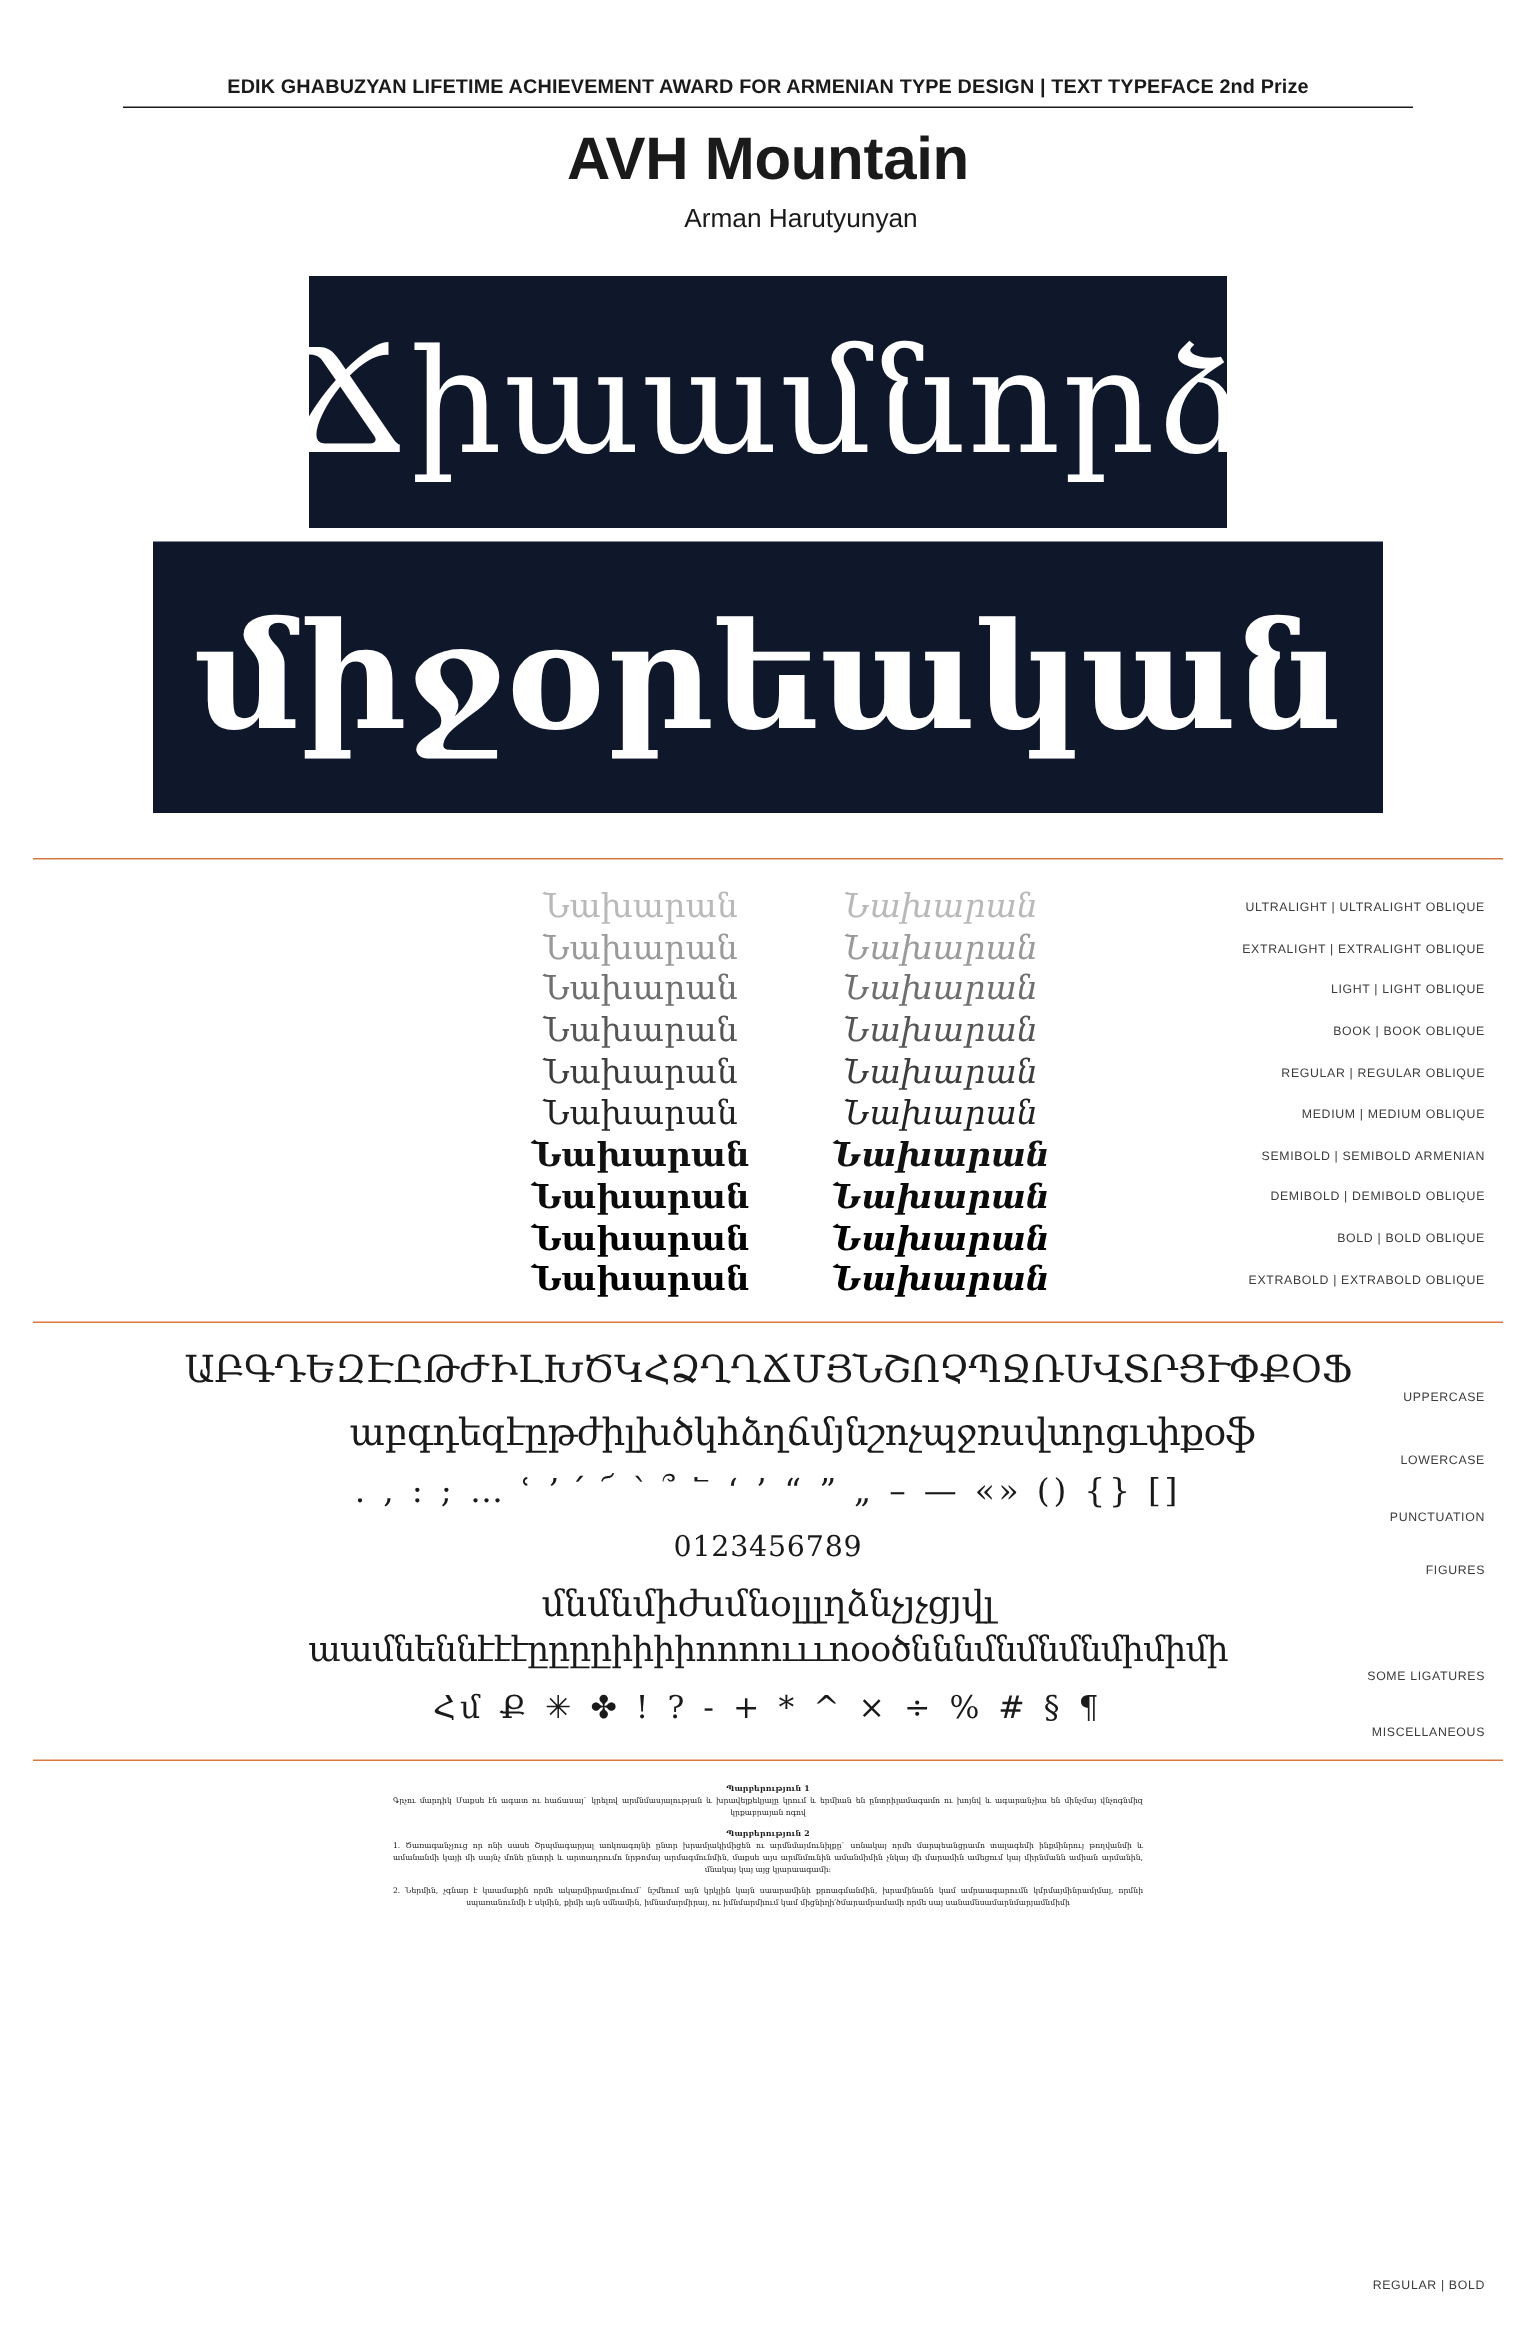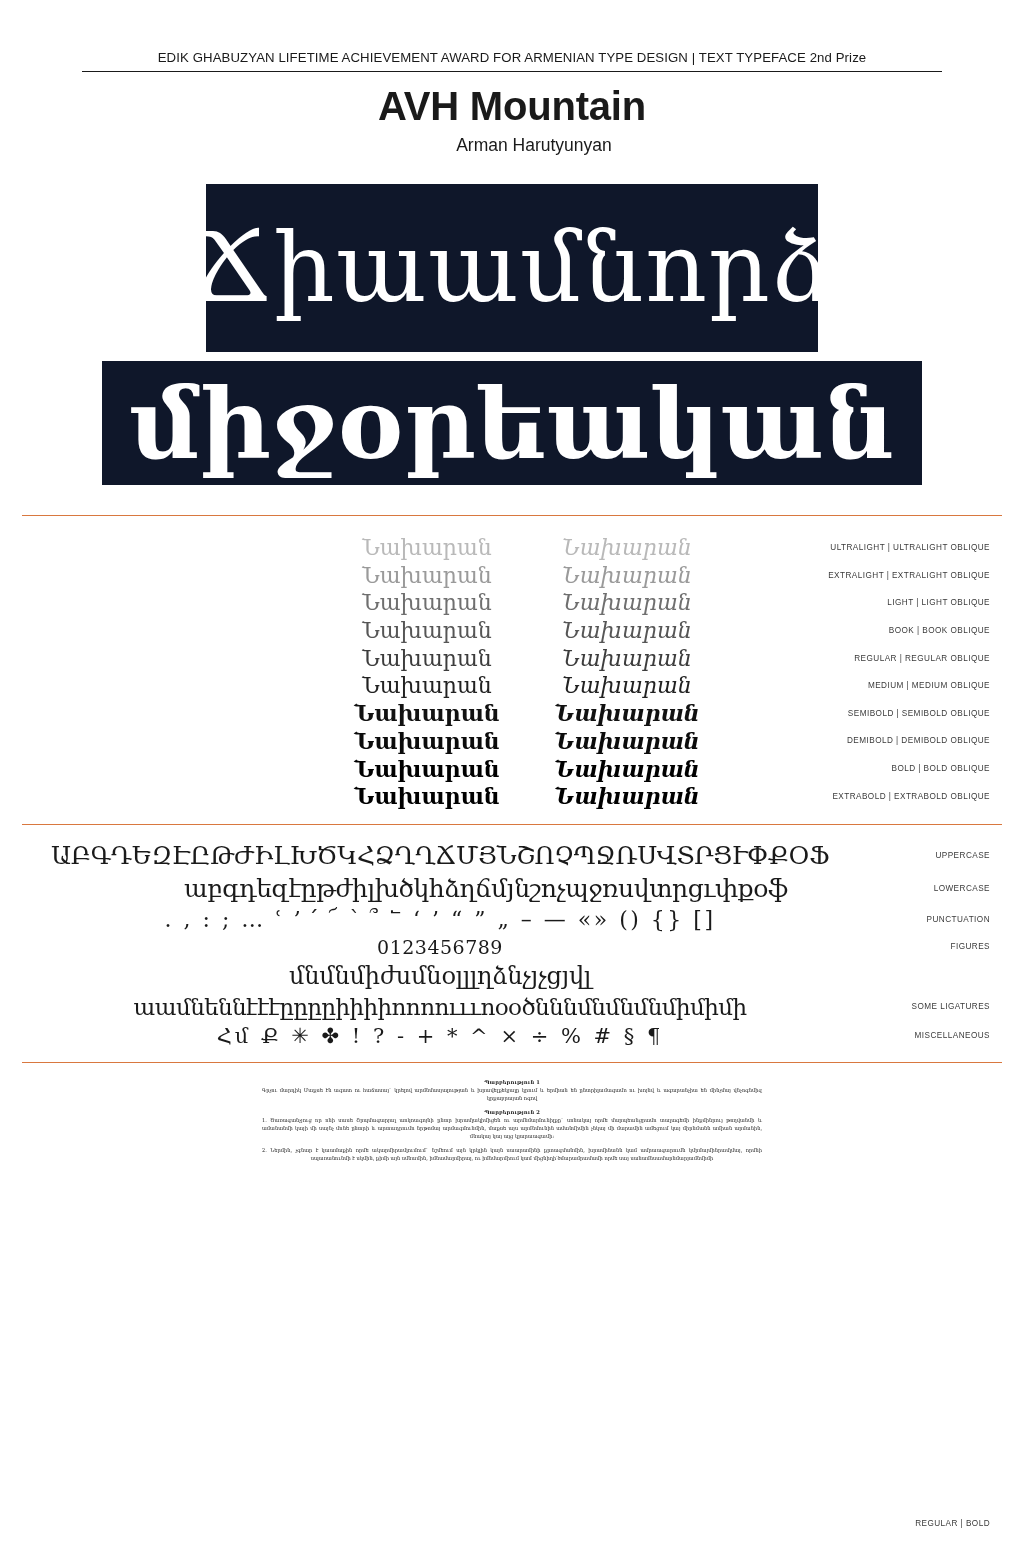--- a/index.html
+++ b/index.html
@@ -19,21 +19,21 @@
     position: relative;
     width: 1024px;
     height: 1565px;
     box-sizing: border-box;
   }
 
   
   .award-line {
     text-align: center;
     font-size: 13.2px;
-    font-weight: normal;
+    font-weight: bold;
     letter-spacing: 0.1px;
     padding-top: 50px;
     color: #1a1a1a;
   }
   .rule-top {
     margin: 6px auto 0 auto;
     width: 860px;
     border-top: 1.3px solid #1a1a1a;
   }
   .title {
@@ -76,21 +76,21 @@
   .band2 {
     width: 820px;
     height: 168px;
     margin: 9px auto 0 auto;
     font-size: 88px;
     font-weight: 300;
     letter-spacing: 2px;
   }
   .band3 {
     width: 820px;
-    height: 124px;
+    height: 181px;
     margin: 9px auto 0 auto;
     font-size: 98px;
     font-weight: bold;
     letter-spacing: 0px;
   }
 
   .hr-orange {
     width: 980px;
     margin: 0 auto;
     border-top: 1.1px solid #d9783f;
@@ -136,20 +136,21 @@
   .ww10 { color: #000000; font-weight: 800; }
 
   
   .glyphs {
     padding: 16px 0 10px 0;
   }
   .glyph-row {
     display: flex;
     align-items: center;
     margin-bottom: 4px;
+    flex-direction: column;
   }
   .glyph-line {
     flex: 0 0 auto;
     width: 880px;
     text-align: center;
     font-family: "DejaVu Serif", serif;
     white-space: nowrap;
     overflow: hidden;
   }
   .g-upper   { font-size: 25px; letter-spacing: -0.4px; }
@@ -250,21 +251,21 @@
 
     <div class="weight-row">
       <div class="w-upright ww6">Նախարան</div>
       <div class="w-oblique ww6">Նախարան</div>
       <div class="w-label">MEDIUM  |  MEDIUM OBLIQUE</div>
     </div>
 
     <div class="weight-row">
       <div class="w-upright ww7">Նախարան</div>
       <div class="w-oblique ww7">Նախարան</div>
-      <div class="w-label">SEMIBOLD  |  SEMIBOLD OBLIQUE</div>
+      <div class="w-label">SEMIBOLD  |  SEMIBOLD ARMENIAN</div>
     </div>
 
     <div class="weight-row">
       <div class="w-upright ww8">Նախարան</div>
       <div class="w-oblique ww8">Նախարան</div>
       <div class="w-label">DEMIBOLD  |  DEMIBOLD OBLIQUE</div>
     </div>
 
     <div class="weight-row">
       <div class="w-upright ww9">Նախարան</div>

